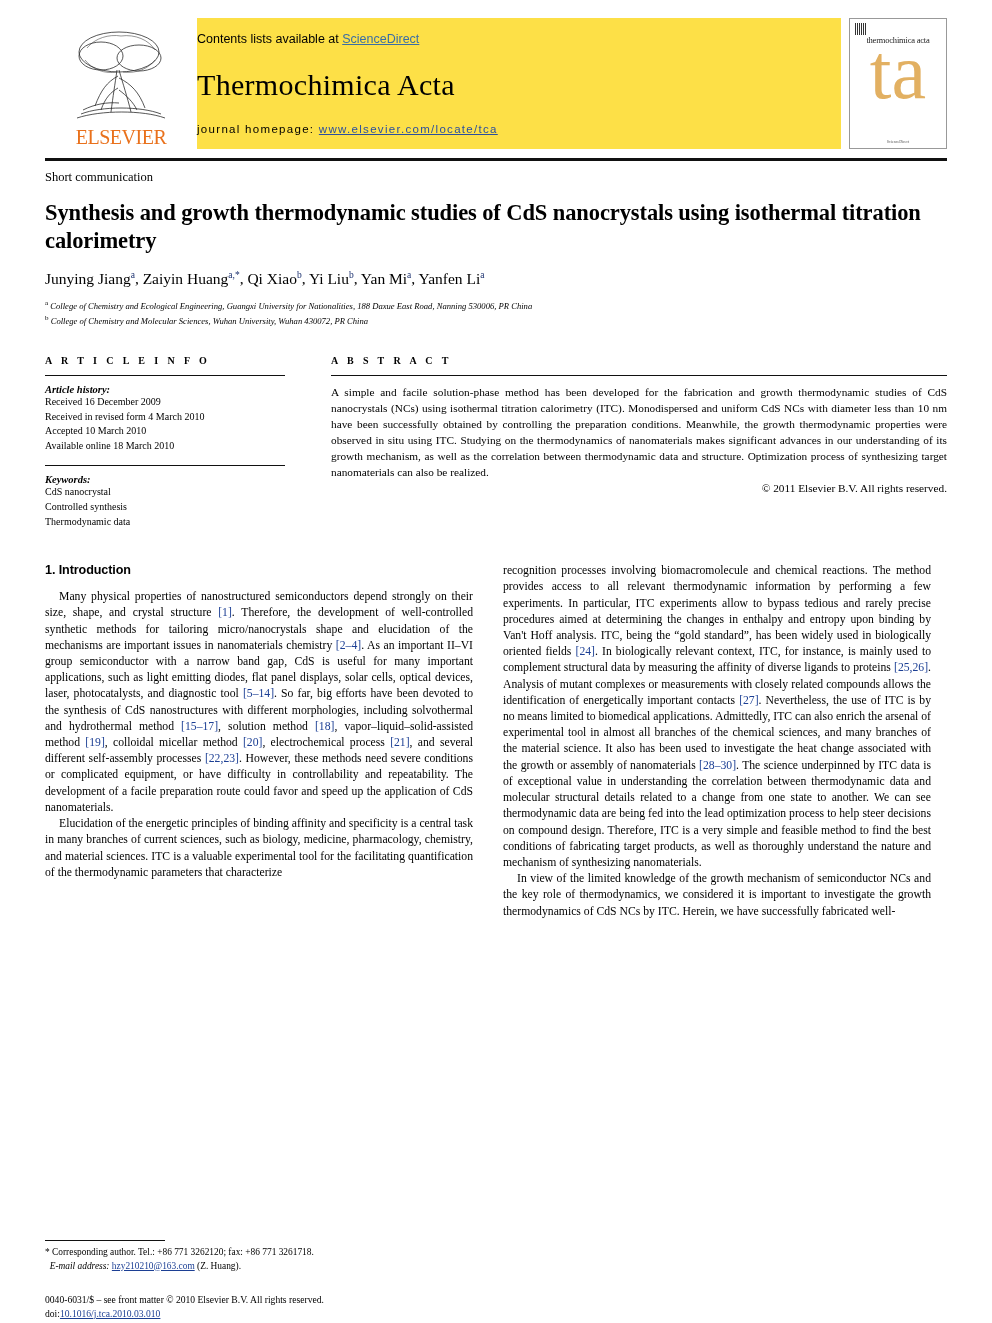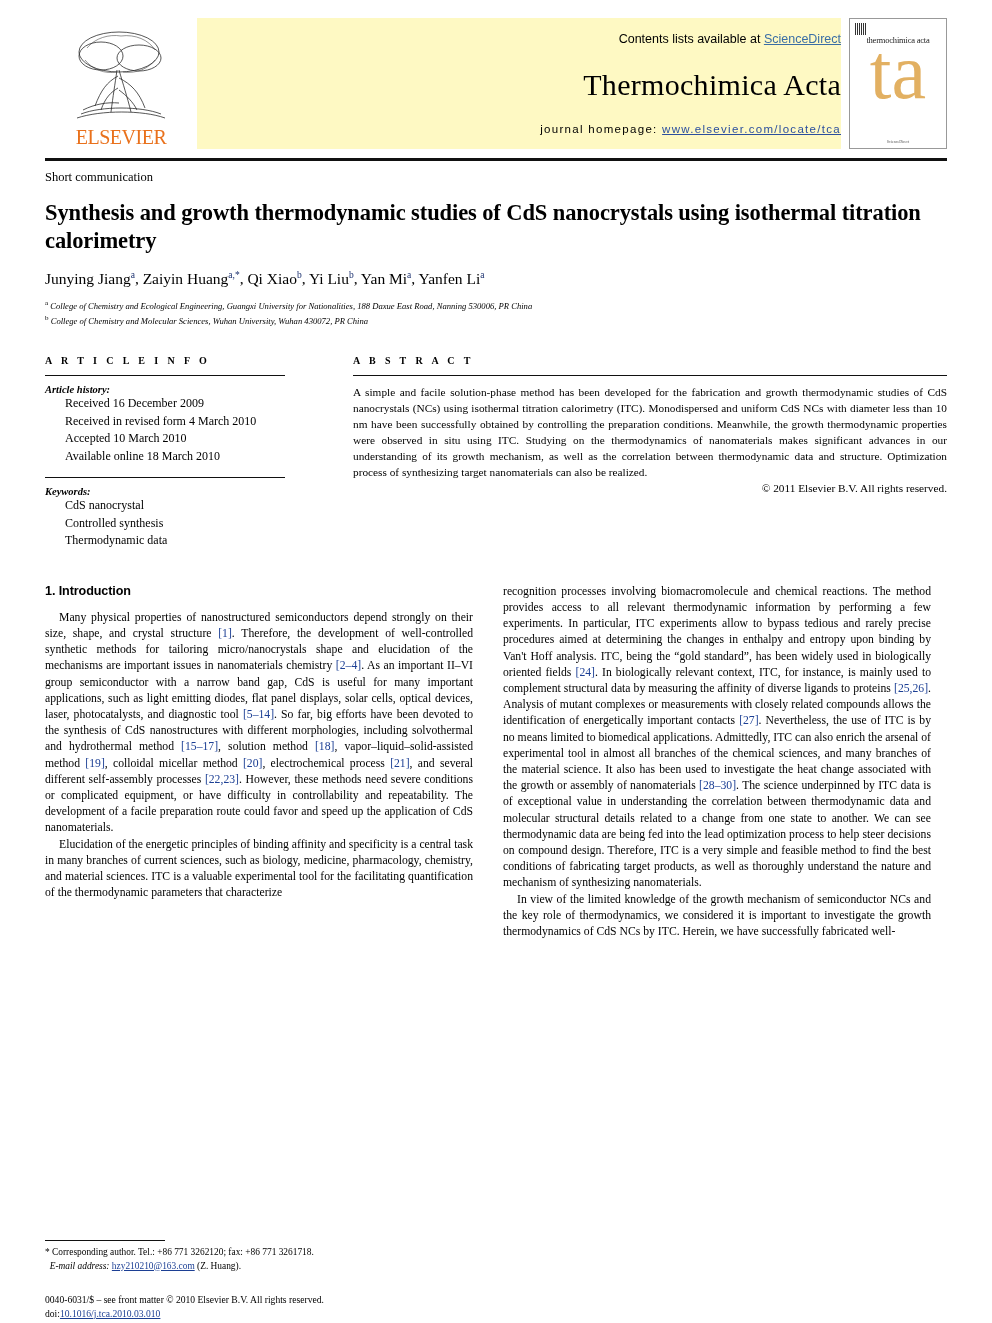--- a/index.html
+++ b/index.html
@@ -49,24 +49,24 @@
     font-family: "Liberation Serif", serif;
     font-size: 20px;
     color: #E9711C;
     letter-spacing: -0.5px;
     font-weight: 400;
     line-height: 1;
     margin-top: 1px;
   }
   .masthead-center {
     flex: 1;
-    background: #fef9c3;
+    background: #fde047;
     display: flex;
     flex-direction: column;
-    align-items: flex-end;
+    align-items: flex-start;
     justify-content: space-between;
     padding: 14px 0 14px 0;
   }
   .contents-line {
     font-size: 12.5px;
     font-family: "Liberation Sans", sans-serif;
   }
   .sciencedirect {
     color: #3a6ea5;
   }
@@ -158,44 +158,43 @@
     font-style: italic;
     line-height: 1.45;
     font-family: "Liberation Serif", serif;
   }
   .affiliations sup { font-size: 7px; font-style: normal; }
 
   
   .info-abstract {
     display: flex;
     margin-top: 28px;
-    gap: 68px;
+    gap: 46px;
   }
   .info-col { width: 240px; flex: none; }
   .abs-col  { flex: 1; }
 
   .sec-head {
     font-size: 10px;
     font-weight: bold;
     letter-spacing: 3.4px;
     font-family: "Liberation Serif", serif;
   }
   .hr-thin {
     border-top: 1px solid #111;
     margin: 9px 0 8px 0;
   }
   .meta-label {
     font-style: italic;
     font-size: 10.5px;
     font-weight: bold;
   }
   .meta-line {
-    font-size: 12px;
+    font-size: 10px;
     line-height: 1.46;
-    margin-left: 20px;
   }
   .abs-text {
     font-size: 11.3px;
     line-height: 1.42;
     text-align: justify;
   }
   .copyright {
     text-align: right;
     font-size: 11.3px;
     margin-top: 2px;

